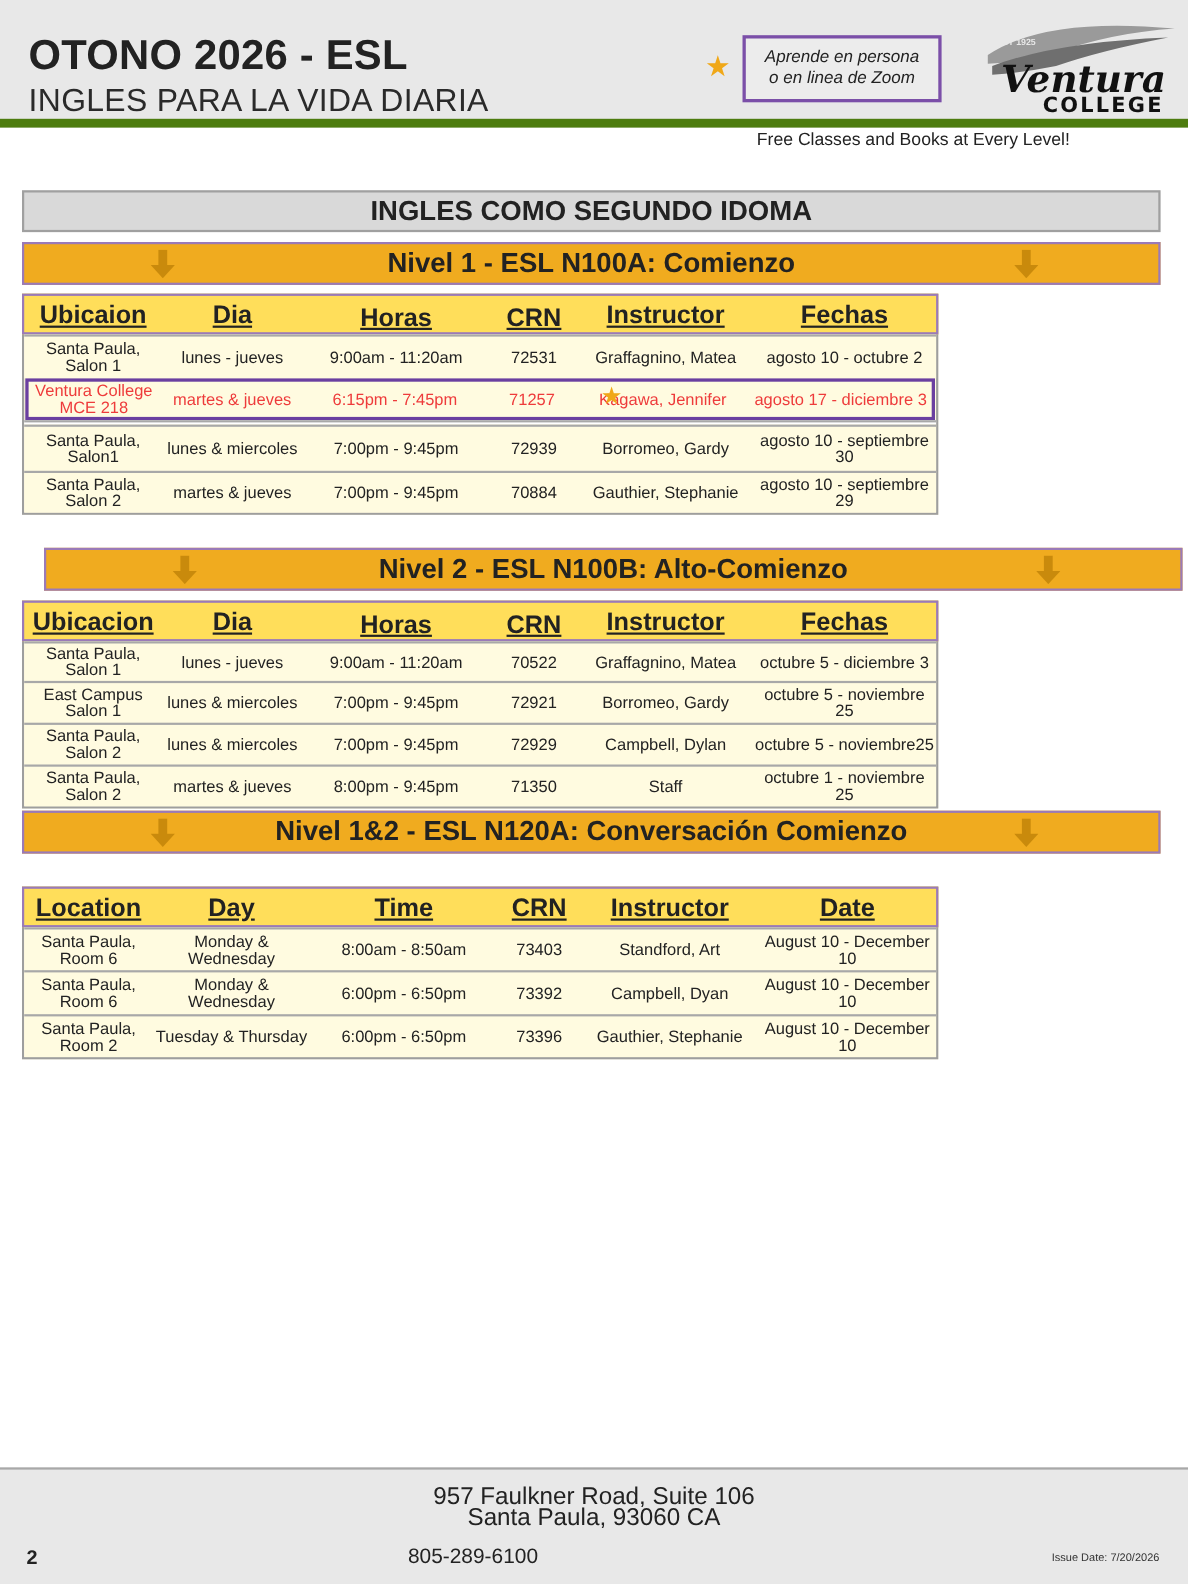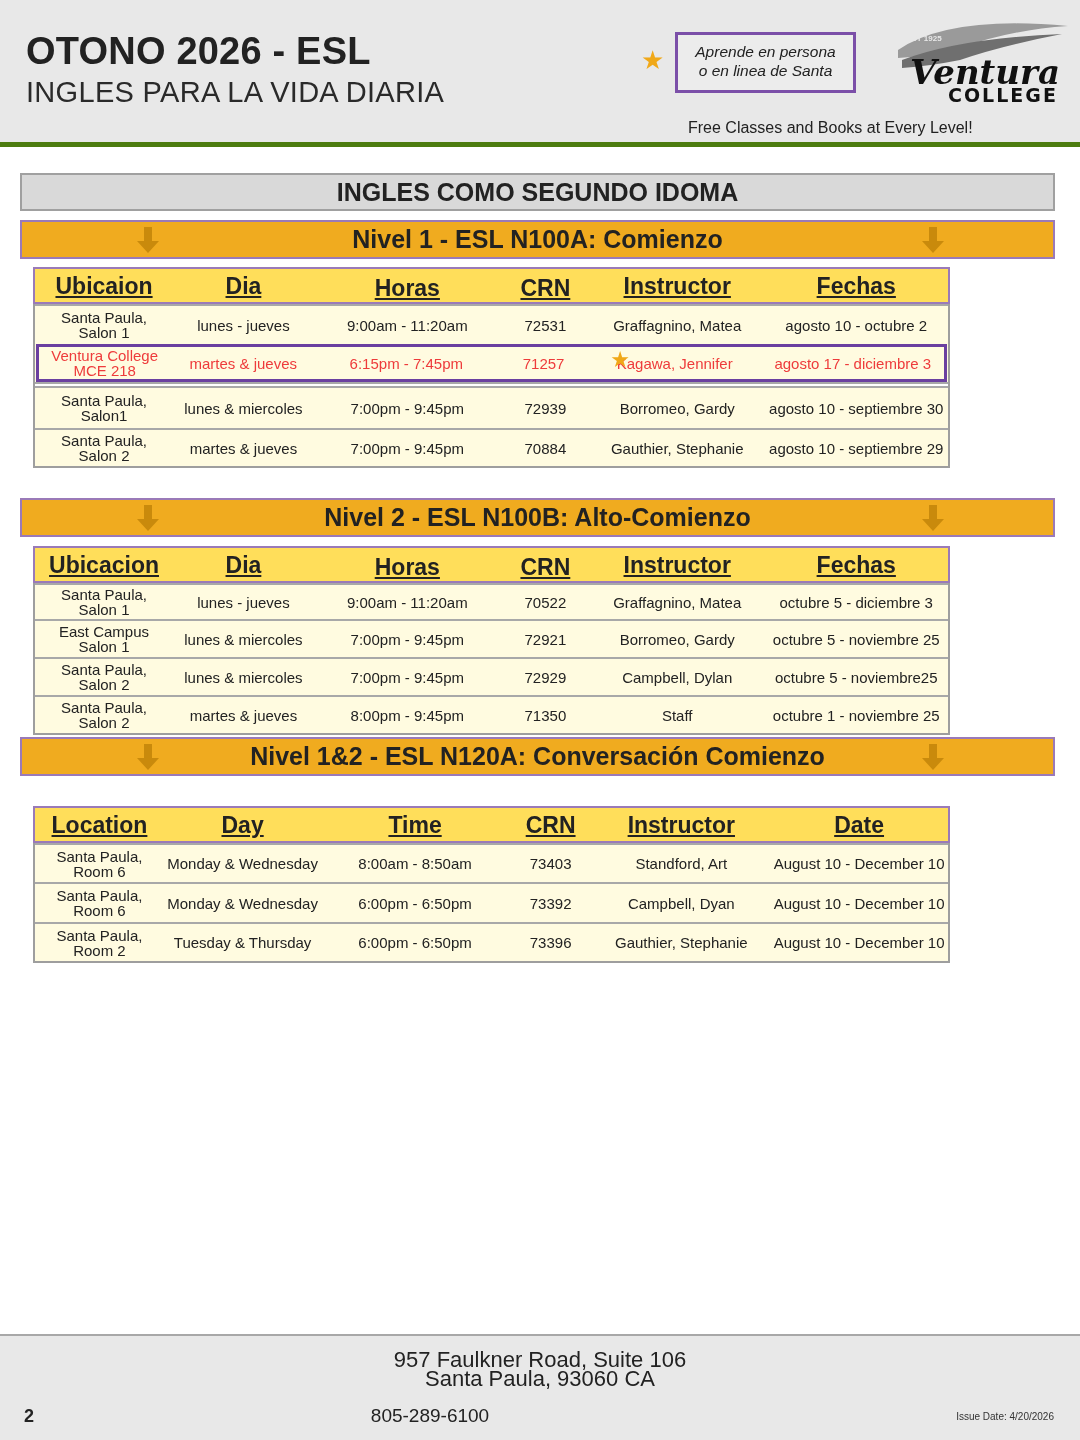--- a/index.html
+++ b/index.html
@@ -1,37 +1,37 @@
 <!DOCTYPE html>
 <html><head>
   <meta charset="utf-8">
   <style>
     * { box-sizing: border-box; margin: 0; padding: 0; }
     html, body { width: 1080px; height: 1440px; background: #ffffff; overflow: hidden; }
     body { font-family: "Liberation Sans", "DejaVu Sans", sans-serif; color: #222; position: relative; }
 
     
-    .header { position: absolute; left: 0; top: 0; width: 1080px; height: 147px; background: #e8e8e8; border-bottom: 5px solid #4d7c0f; }
+    .header { position: absolute; left: 0; top: 0; width: 1080px; height: 116px; background: #e8e8e8; border-bottom: 8px solid #4d7c0f; }
     .title { position: absolute; left: 26px; top: 30px; font-size: 38px; font-weight: bold; color: #222; letter-spacing: 0.2px; }
     .subtitle { position: absolute; left: 26px; top: 76px; font-size: 29px; color: #2a2a2a; letter-spacing: 0.3px; }
     .star-legend { position: absolute; left: 641px; top: 47px; font-size: 26px; color: #f0a818; line-height: 1; }
     .promo-box { position: absolute; left: 675px; top: 32px; width: 181px; height: 61px; border: 3px solid #7b4fa8; background: #ececec; text-align: center; font-style: italic; font-size: 15.5px; line-height: 19px; padding-top: 7px; color: #222; }
     .logo { position: absolute; left: 890px; top: 20px; width: 180px; height: 88px; }
     .tagline { position: absolute; left: 688px; top: 119px; font-size: 16px; color: #222; }
 
     
     .section-title { position: absolute; left: 20px; top: 173px; width: 1035px; height: 38px; background: #d9d9d9; border: 2px solid #a0a0a0; text-align: center; font-weight: bold; font-size: 25px; line-height: 34px; color: #222; }
 
     
     .level-banner { position: absolute; left: 20px; width: 1035px; height: 39px; background: #f0ab1f; border: 2px solid #9a7ab8; text-align: center; font-weight: bold; font-size: 25px; line-height: 35px; color: #222; }
     .arrow { position: absolute; top: 5px; width: 22px; height: 26px; }
     .arrow-left { left: 115px; }
     .arrow-right { left: 900px; }
 
-    .table { position: absolute; left: 33px; width: 917px; border: 2px solid #9e9e9e; background: #fffbe0; }
+    .table { position: absolute; left: 20px; width: 833px; border: 2px solid #9e9e9e; background: #fffbe0; }
     .thead { display: flex; height: 37px; background: #ffde5a; border: 2px solid #9a7ab8; margin: -2px -2px 0 -2px; }
     .th { font-weight: bold; font-size: 23px; text-decoration: underline; color: #222; text-align: center; line-height: 34px; }
     .row { display: flex; align-items: center; border-top: 2px solid #a8a8a8; background: #fffbe0; }
     .row:first-of-type { border-top: none; }
     .cell { text-align: center; font-size: 15px; color: #222; line-height: 15px; }
     .row.hl { color: #e8393c; border: 3px solid #6a3fa0; margin: 0 1px; }
     .row.hl .cell { color: #ee3b3b; }
     .gap-row { height: 4px; background: #fff; border-top: 2px solid #a8a8a8; }
 
     .c1 { width: 155px; }
@@ -52,21 +52,21 @@
   </style>
 </head>
 <body>
 
 <div class="header">
   <div class="title">OTONO 2026 - ESL</div>
   <div class="subtitle">INGLES PARA LA VIDA DIARIA</div>
   <div class="star-legend">★</div>
   <div class="promo-box">
     <div>Aprende en persona</div>
-    <div>o en linea de Santa</div>
+    <div>o en linea de Zoom</div>
   </div>
   <svg class="logo" viewBox="0 0 180 88">
     <path d="M8 30 Q60 -5 178 6 Q120 10 70 28 Q40 36 8 38 Z" fill="#9a9a9a"></path>
     <path d="M12 40 Q70 18 172 14 Q110 26 70 40 Q40 46 12 48 Z" fill="#6f6f6f"></path>
     <text x="16" y="21" font-family="Liberation Sans, sans-serif" font-size="8" font-weight="bold" fill="#e8e8e8">EST 1925</text>
     <text x="20" y="64" font-family="DejaVu Serif, serif" font-size="34" font-style="italic" font-weight="bold" fill="#111">Ventura</text>
     <text x="58" y="82" font-family="DejaVu Sans, sans-serif" font-size="19" font-weight="bold" fill="#111" letter-spacing="2">COLLEGE</text>
   </svg>
   <div class="tagline">Free Classes and Books at Every Level!</div>
 </div>
@@ -133,21 +133,21 @@
         <div>Salon 2</div>
       </div>
     <div class="cell c2">martes &amp; jueves</div>
     <div class="cell c3">7:00pm - 9:45pm</div>
     <div class="cell c4">70884</div>
     <div class="cell c5">Gauthier, Stephanie</div>
     <div class="cell c6">agosto 10 - septiembre 29</div>
   </div>
 </div>
 
-<div class="level-banner" style="top:498px;">
+<div class="level-banner" style="top:498px;margin-left:20px;">
   <svg class="arrow arrow-left" viewBox="0 0 22 26">
       <rect x="7" y="0" width="8" height="15" fill="#c98a0c"></rect>
       <polygon points="0,14 22,14 11,26" fill="#c98a0c"></polygon>
     </svg>
   <span>Nivel 2 - ESL N100B: Alto-Comienzo</span>
   <svg class="arrow arrow-right" viewBox="0 0 22 26">
       <rect x="7" y="0" width="8" height="15" fill="#c98a0c"></rect>
       <polygon points="0,14 22,14 11,26" fill="#c98a0c"></polygon>
     </svg>
 </div>
@@ -261,14 +261,14 @@
   </div>
 </div>
 
 <div class="footer">
   <div class="addr">
     <div>957 Faulkner Road, Suite 106</div>
     <div>Santa Paula, 93060 CA</div>
   </div>
   <div class="phone">805-289-6100</div>
   <div class="page-num">2</div>
-  <div class="issue">Issue Date: 4/20/2026</div>
+  <div class="issue">Issue Date: 7/20/2026</div>
 </div>
 
 </body></html>

